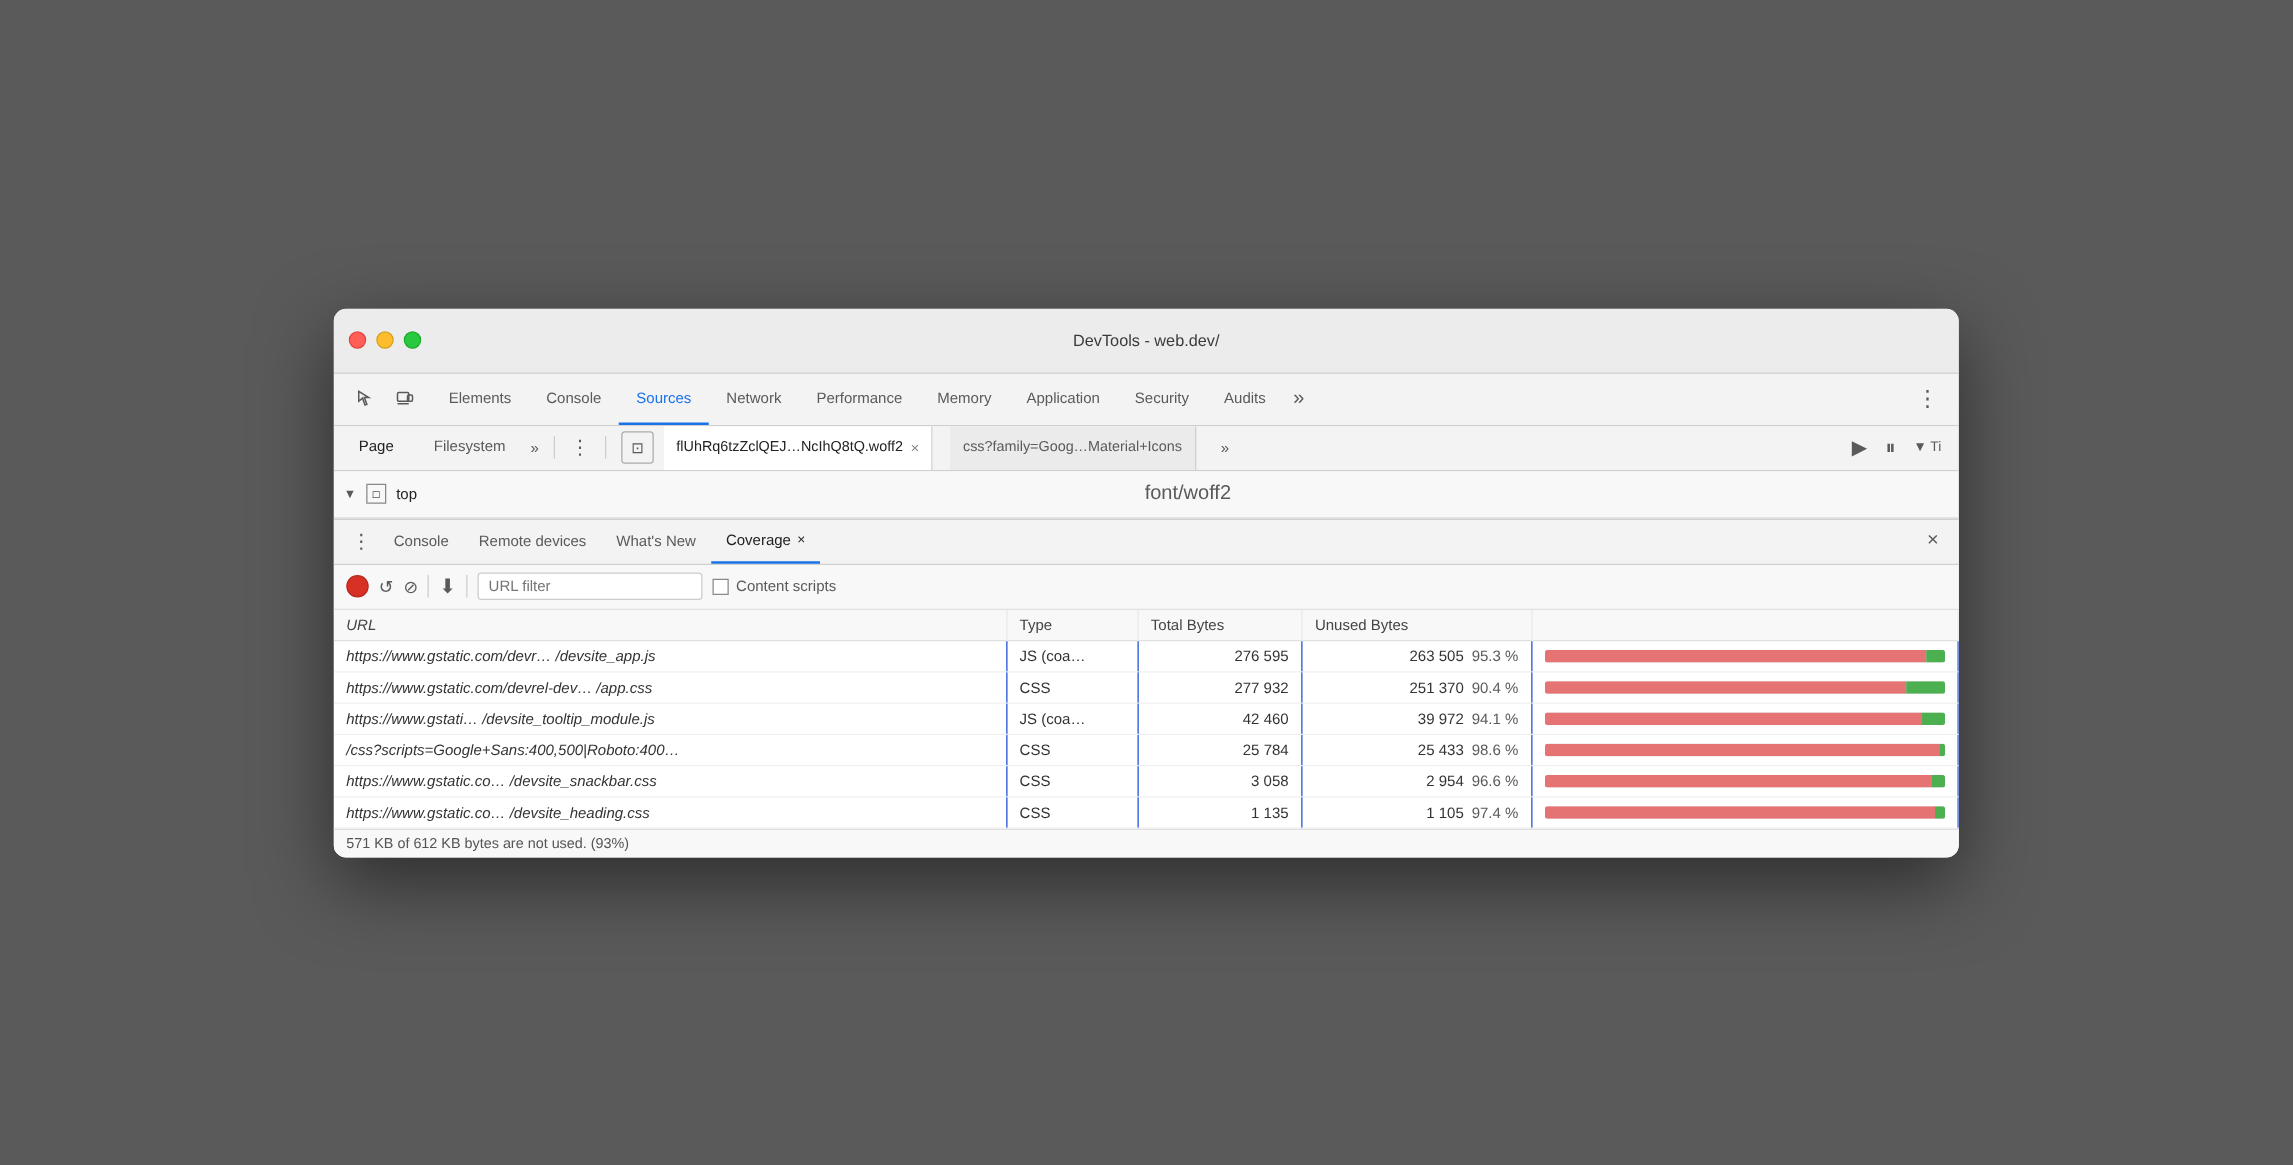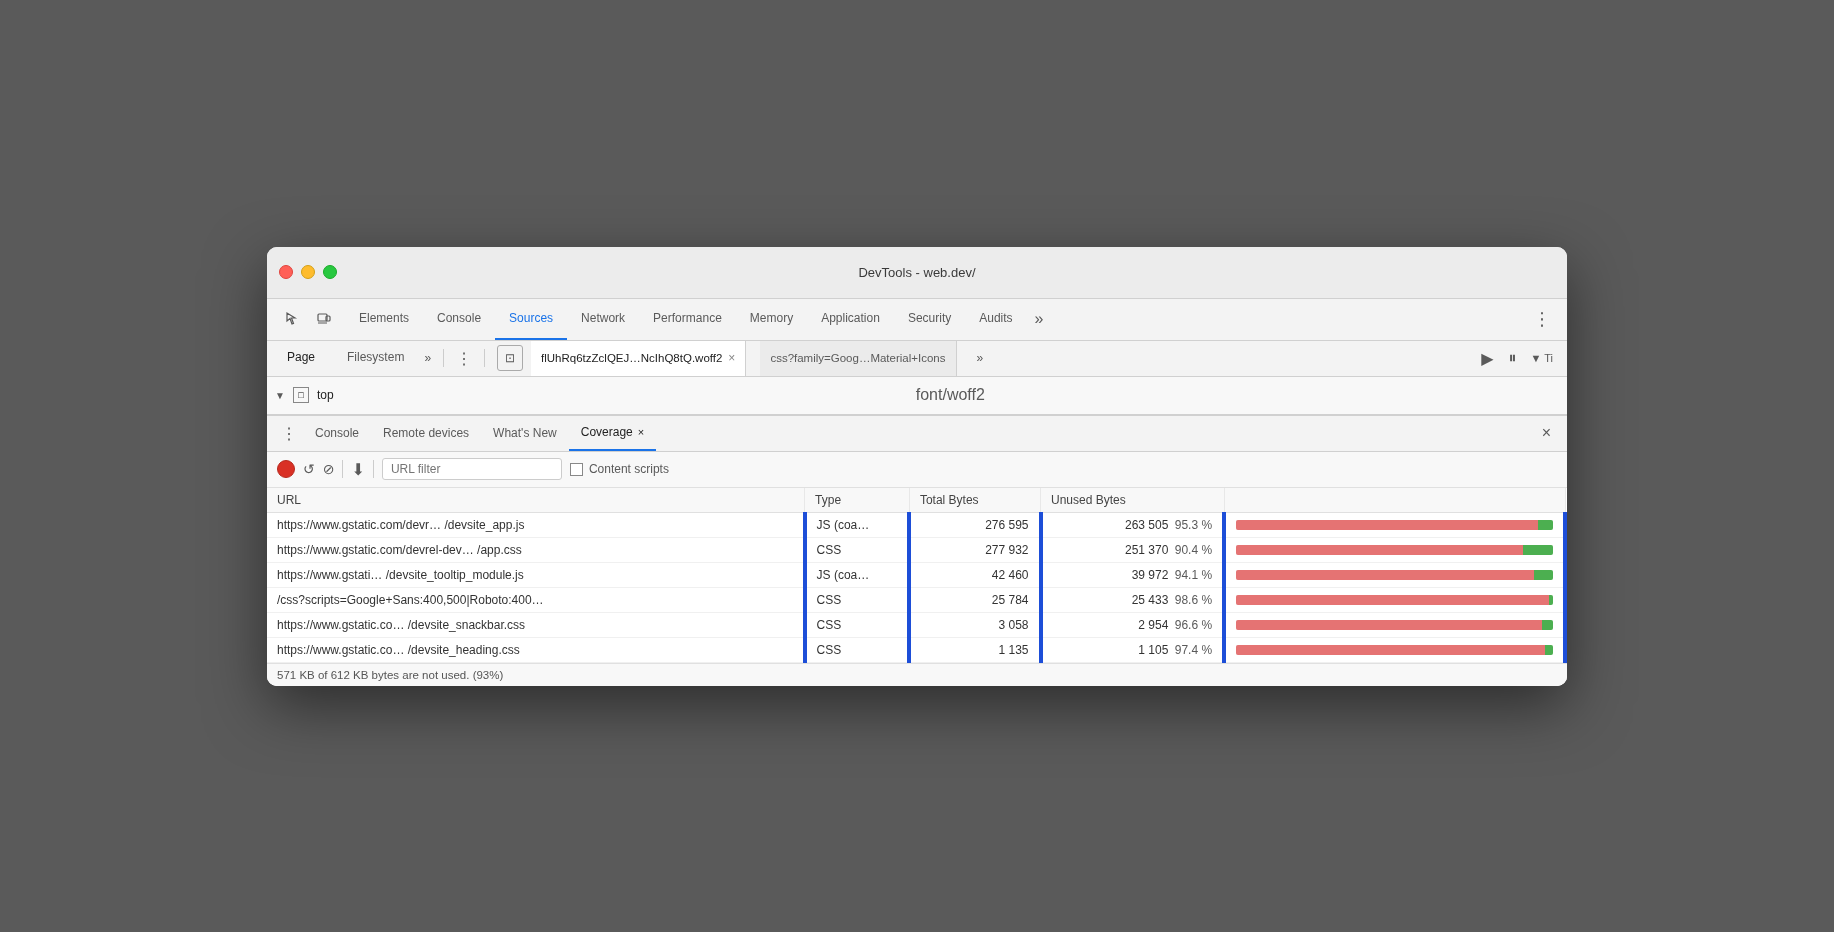--- a/index.html
+++ b/index.html
@@ -357,25 +357,25 @@
     }
     .coverage-table th {
       padding: 5px 10px;
       text-align: left;
       font-weight: 500;
       color: #444;
       border-right: 1px solid #e8e8e8;
     }
     .coverage-table td {
       padding: 5px 10px;
-      border-right: 4px solid #1d4ed8;
+      border-right: 1px solid #1d4ed8;
       border-bottom: 1px solid #f0f0f0;
       color: #333;
     }
-    .col-url { width: 410px; }
+    .col-url { width: 410px; font-style: italic; }
     .col-type { width: 80px; }
     .col-total { width: 100px; text-align: right; }
     .col-unused { width: 140px; text-align: right; }
     .col-bar { width: 260px; }
     td.right { text-align: right; }
 
     .bar-container {
       height: 10px;
       background: #e0e0e0;
       border-radius: 2px;

